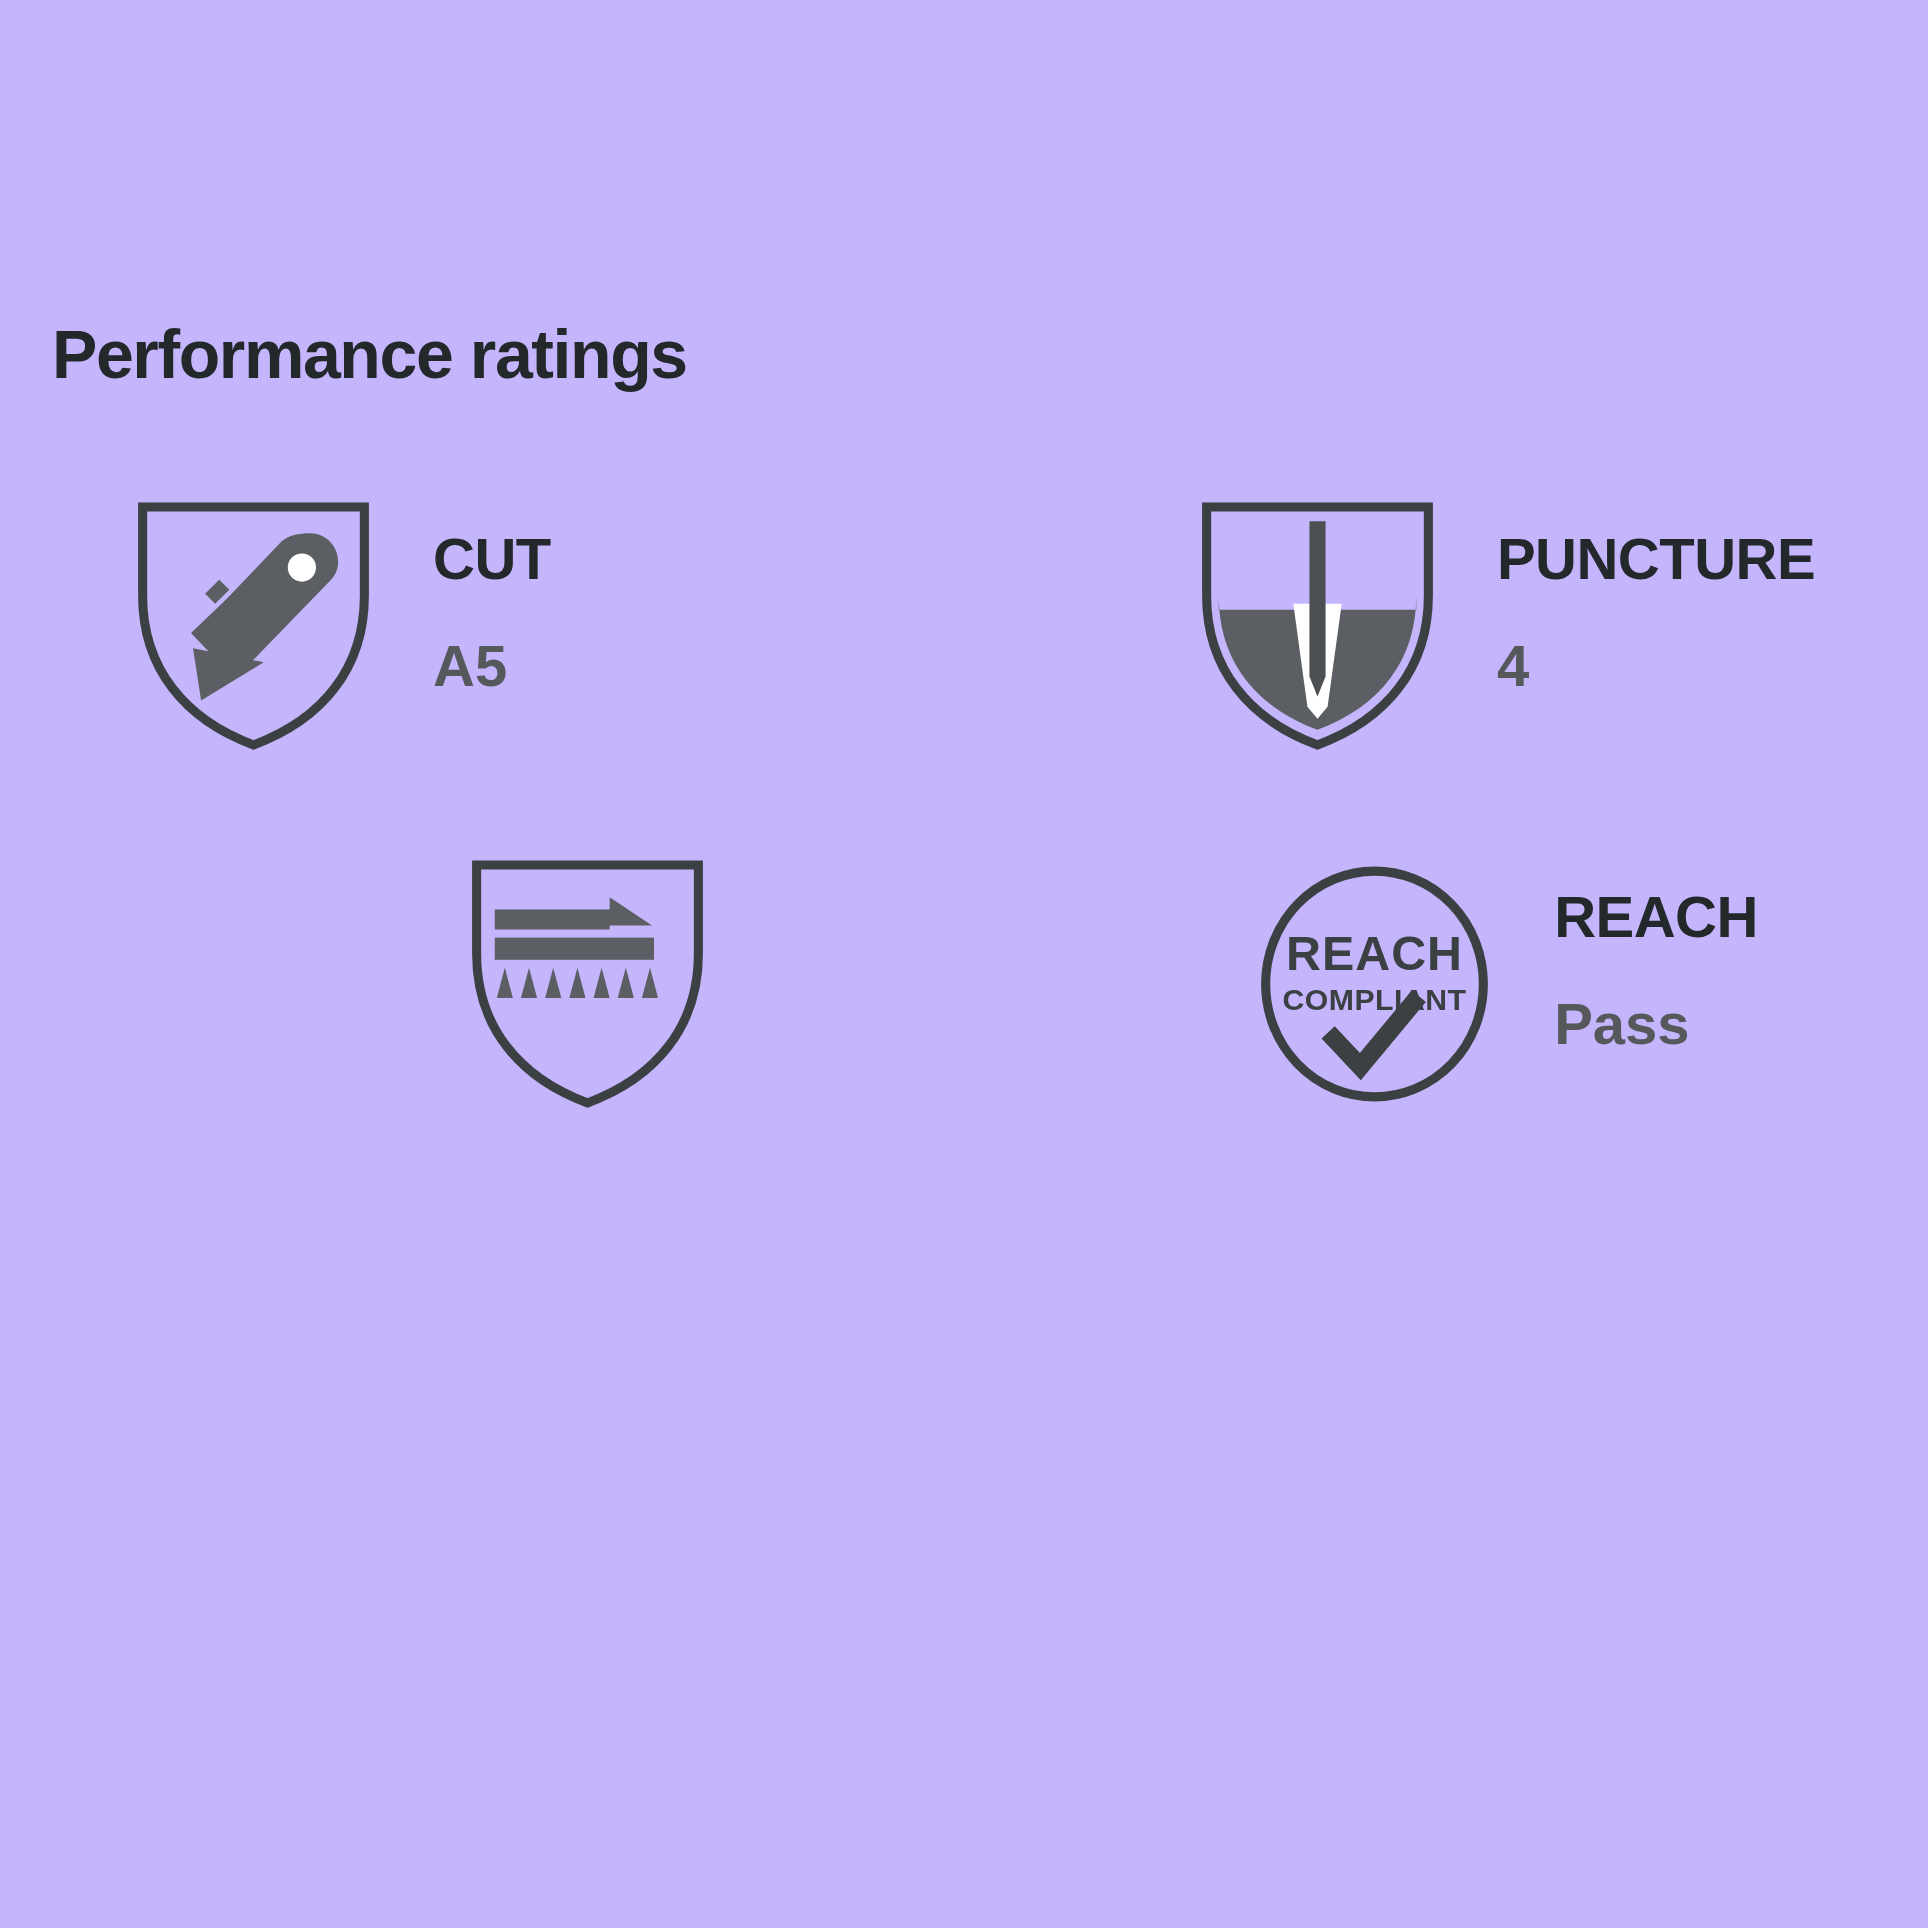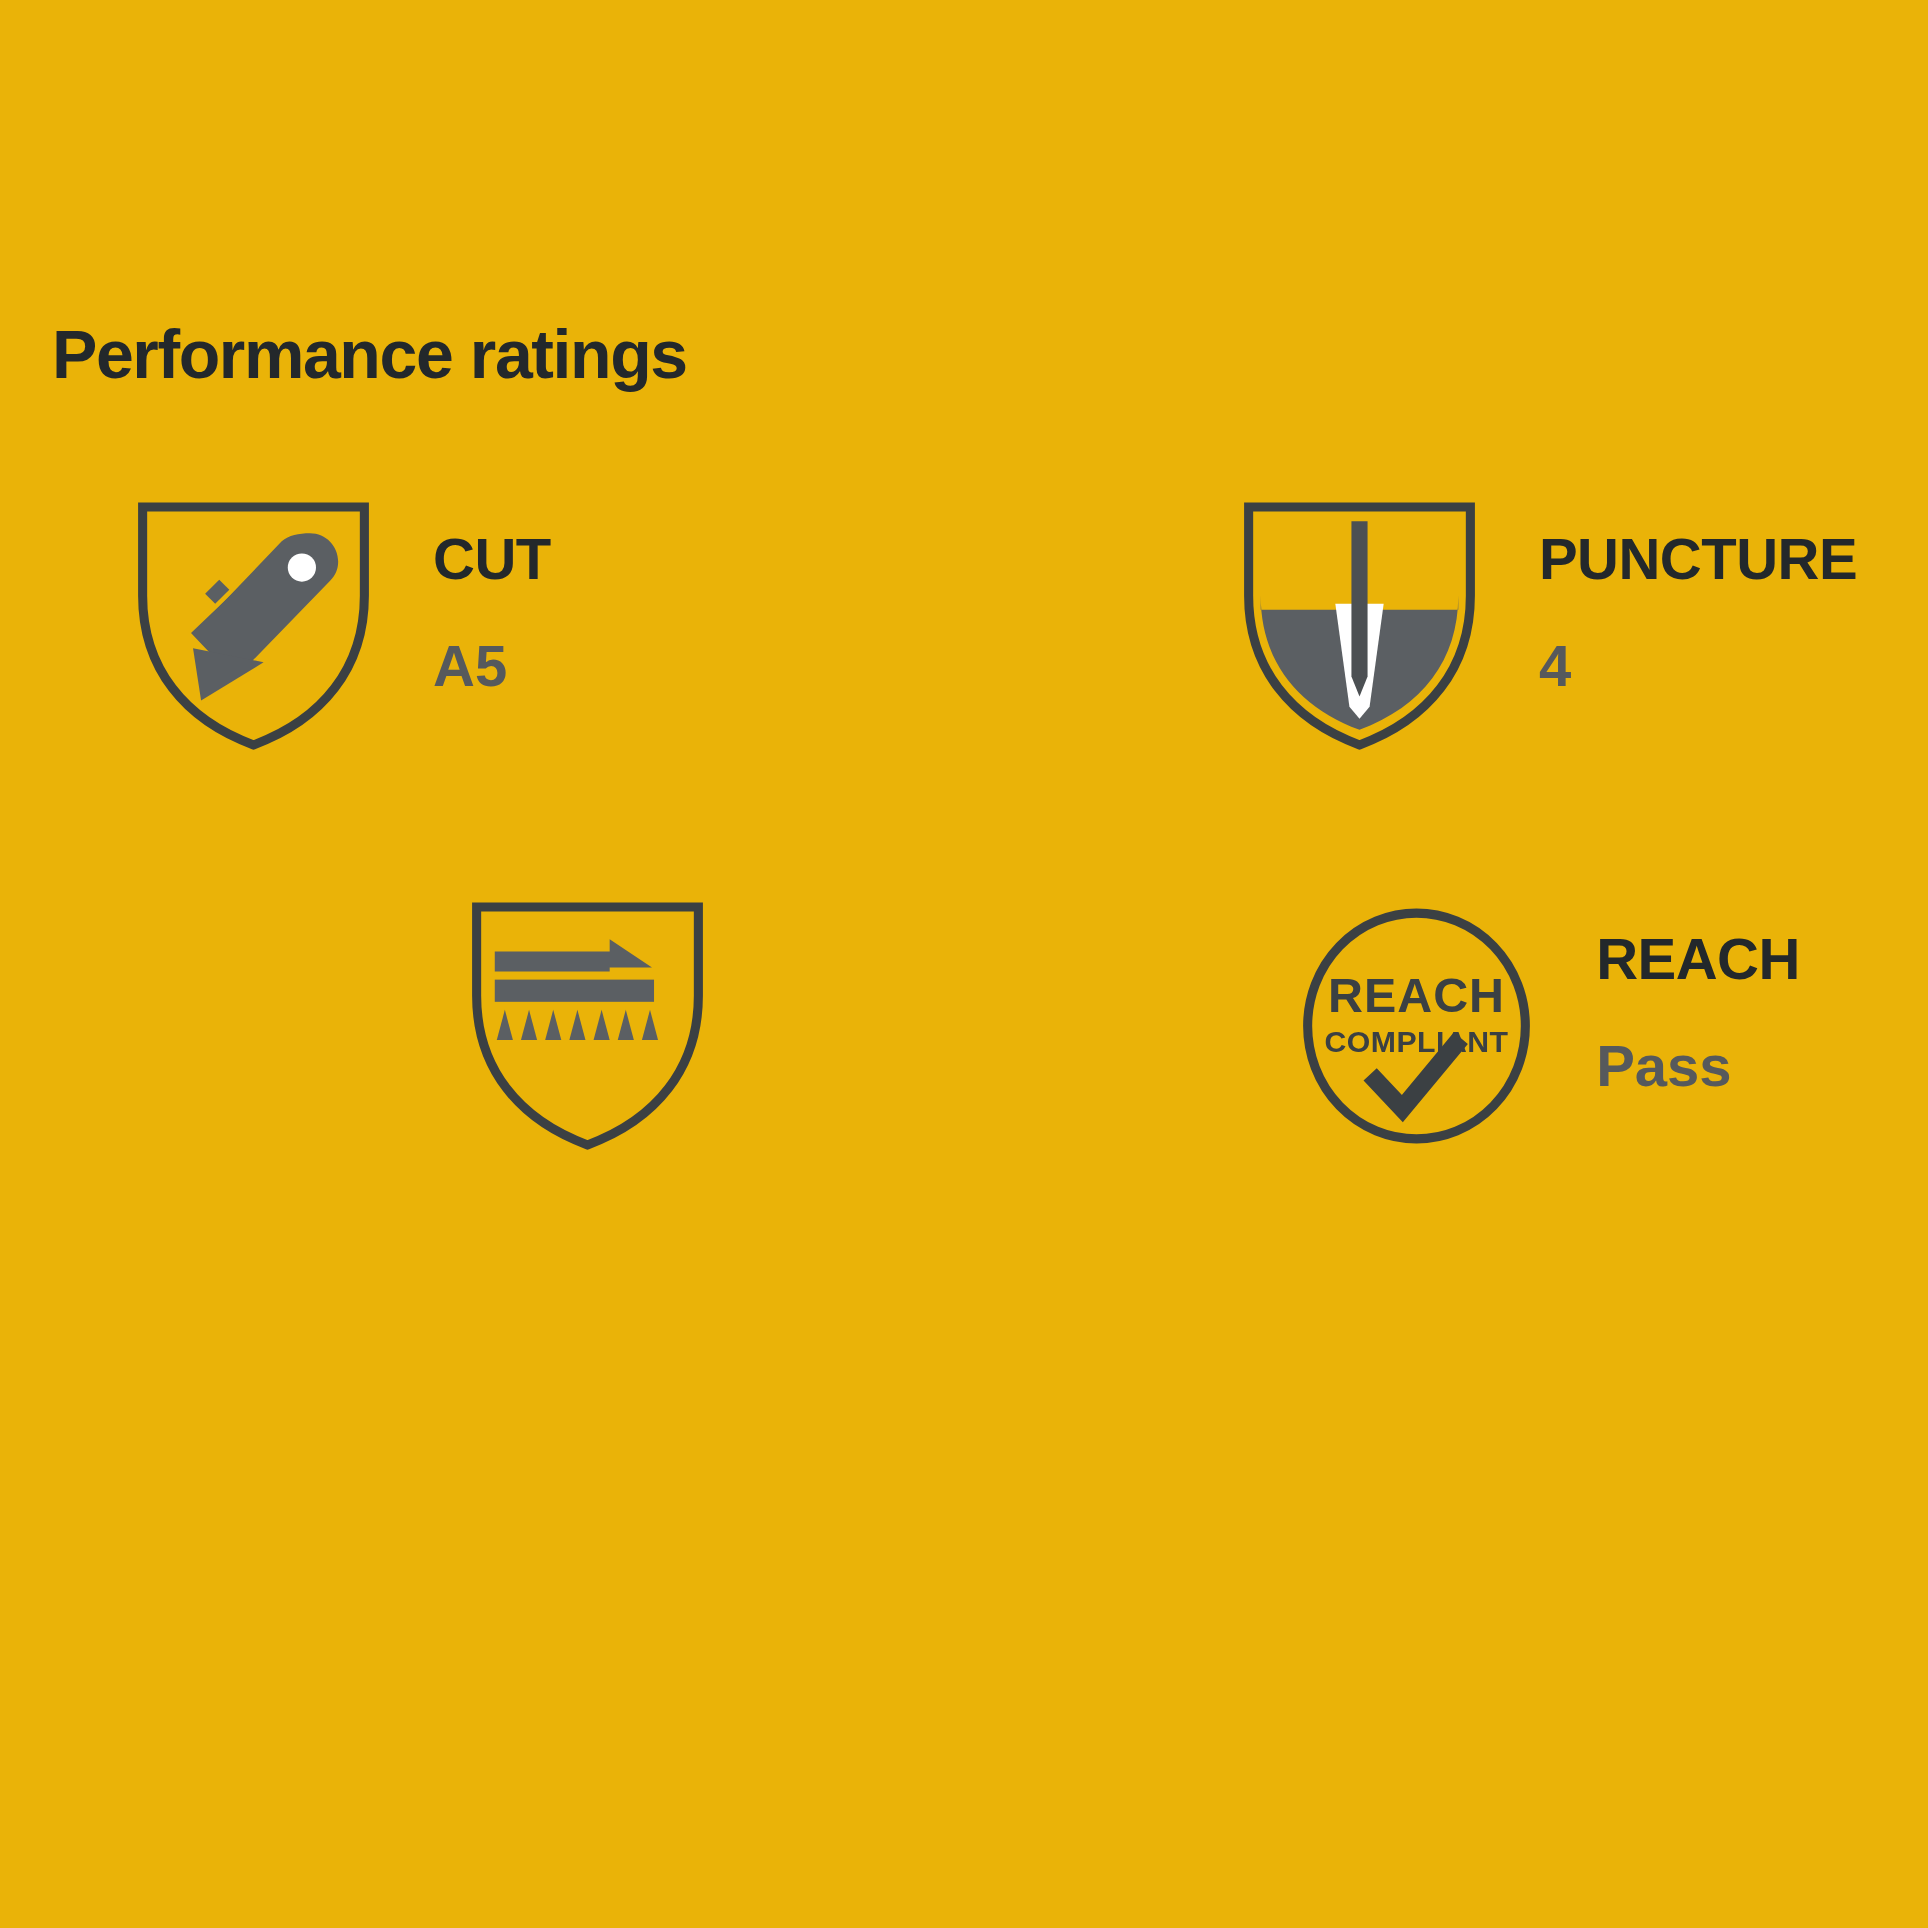--- a/index.html
+++ b/index.html
@@ -12,21 +12,21 @@
     height: 1928px;
     font-family: "Liberation Sans", sans-serif;
     -webkit-font-smoothing: antialiased;
     overflow: hidden;
   }
 
   .page {
     position: relative;
     width: 1928px;
     height: 1928px;
-    background: #eab308;
+    background: #c4b5fd;
   }
 
   .panel-title {
     position: absolute;
     left: 52px;
     top: 320px;
     font-size: 68px;
     font-weight: 700;
     letter-spacing: -1.4px;
     color: #23282b;
@@ -35,21 +35,20 @@
   }
 
   .ratings-grid {
     position: absolute;
     left: 0;
     top: 499px;
     width: 1928px;
     display: grid;
     grid-template-columns: 1073px 763px;
     grid-template-rows: 358px 358px 358px;
-    gap: 42px;
   }
 
   .rating-item {
     display: flex;
     flex-direction: row;
     align-items: flex-start;
   }
 
   .rating-item.col-left  { padding-left: 132px; }
   .rating-item.col-right { padding-left: 102px; justify-content: center; }

